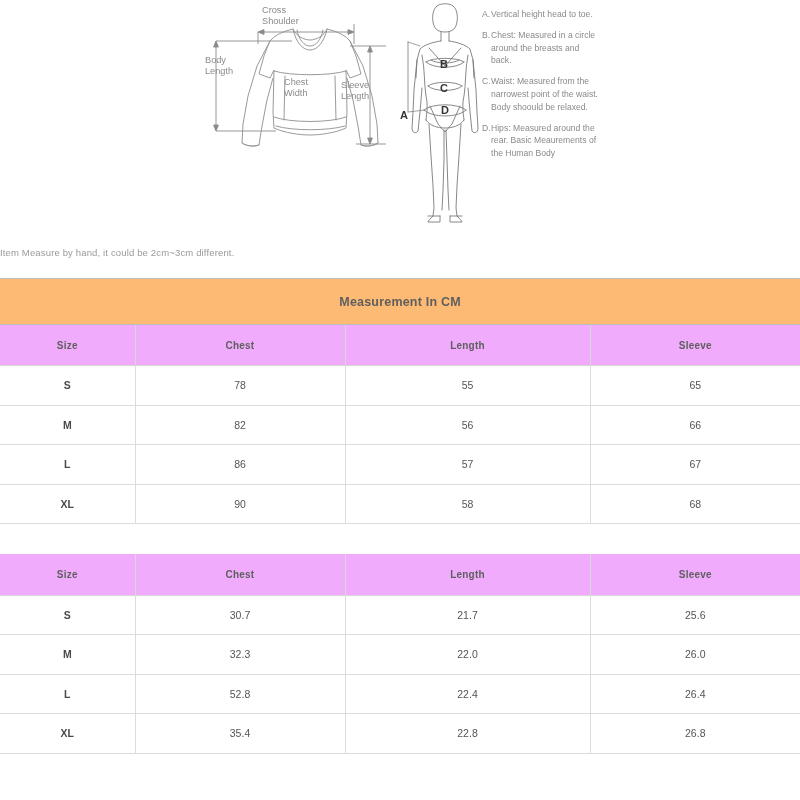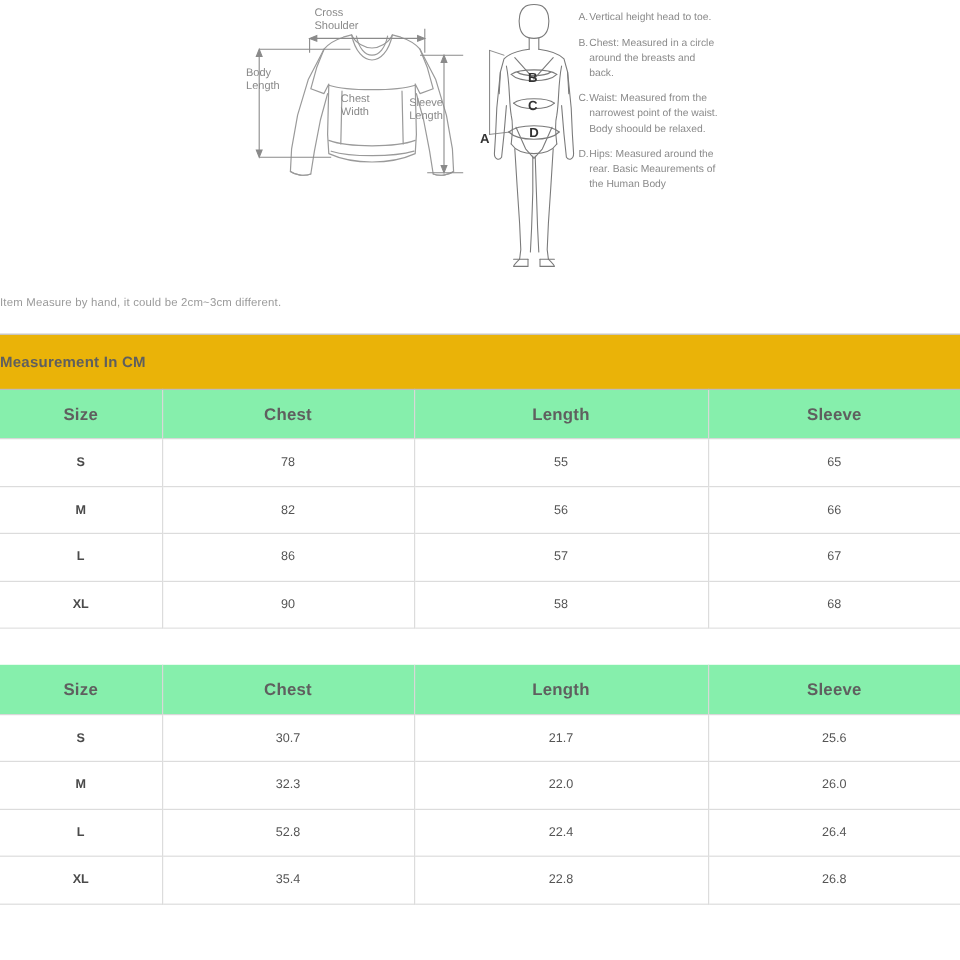--- a/index.html
+++ b/index.html
@@ -48,37 +48,37 @@
     width: 800px;
     border-collapse: collapse;
     table-layout: fixed;
   }
   .size-table col.c-size   { width: 135px; }
   .size-table col.c-chest  { width: 210px; }
   .size-table col.c-length { width: 245px; }
   .size-table col.c-sleeve { width: 210px; }
 
   .size-table .title-cell {
-    background: #eab308;
+    background: #fdba74;
     border-top: 1px solid #bcbcbc;
     border-bottom: 1px solid #bcbcbc;
     height: 46px;
-    text-align: left;
+    text-align: center;
     font-size: 12.5px;
     font-weight: bold;
     color: #5f5f5f;
     letter-spacing: .2px;
   }
   .size-table .head-cell {
-    background: #86efac;
+    background: #f0abfc;
     border-bottom: 1px solid #d8d8d8;
     border-right: 1px solid #d8d8d8;
     height: 41px;
     text-align: center;
-    font-size: 14px;
+    font-size: 10px;
     color: #5f5f5f;
     letter-spacing: .2px;
   }
   .size-table .head-cell:last-child { border-right: none; }
 
   .size-table .body-cell {
     background: #ffffff;
     border-bottom: 1px solid #dcdcdc;
     border-right: 1px solid #dcdcdc;
     height: 39.5px;

